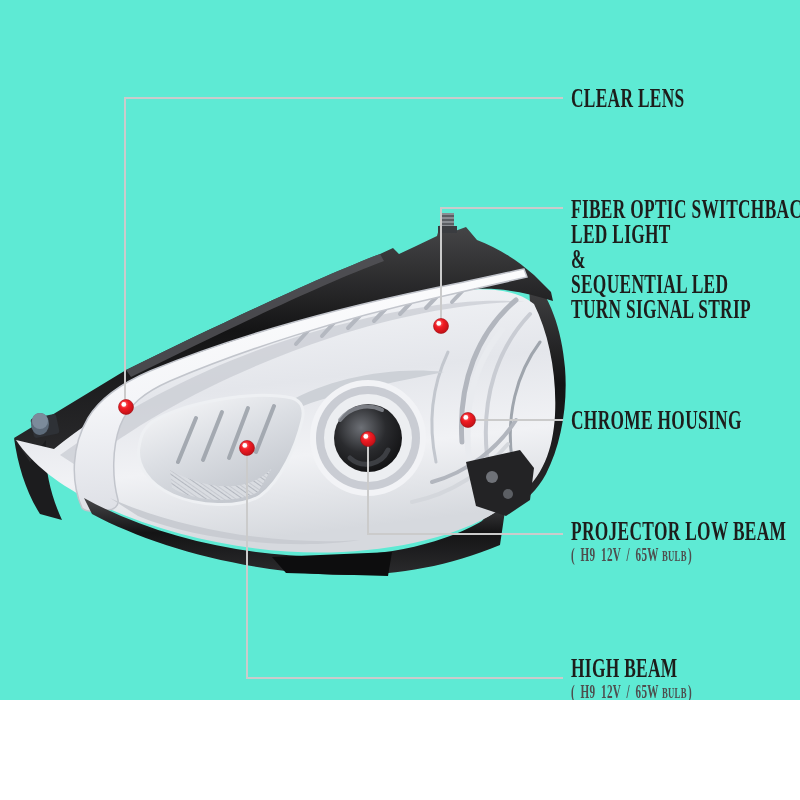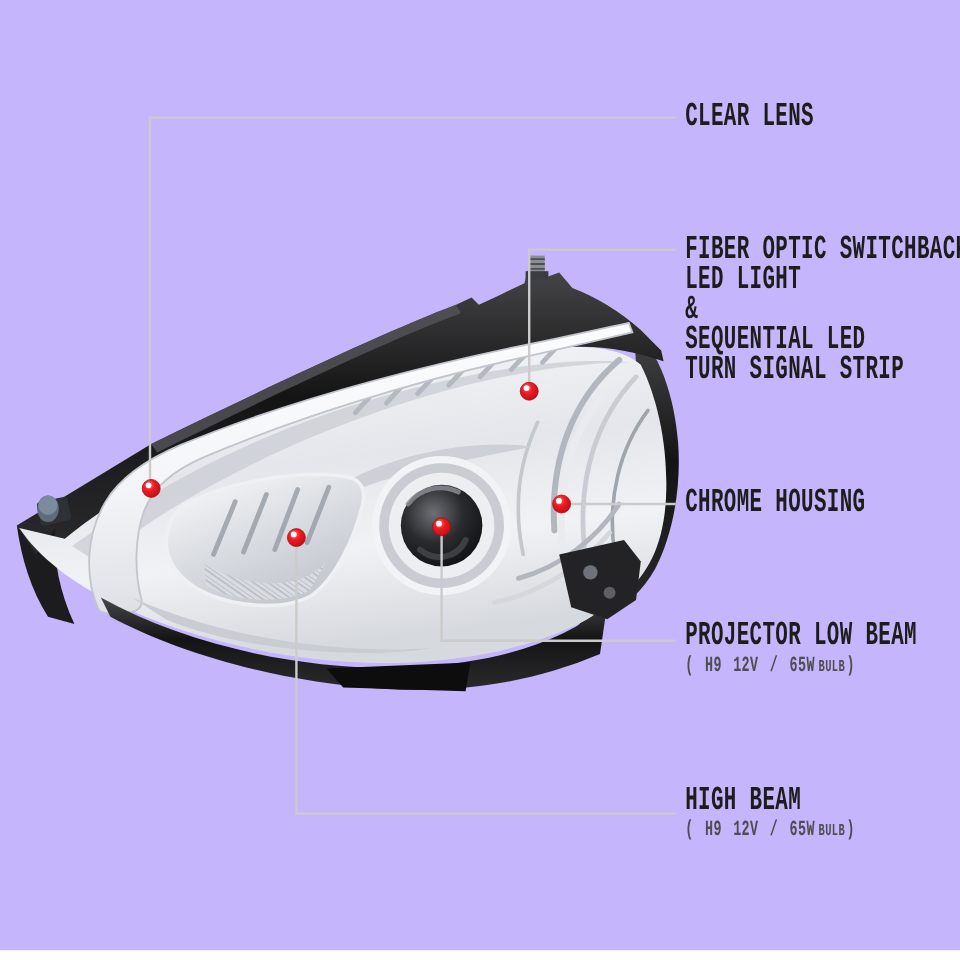--- a/index.html
+++ b/index.html
@@ -1,18 +1,18 @@
 <!DOCTYPE html>
 <html><head>
 <meta charset="utf-8">
 <style>
   html,body{margin:0;padding:0;background:#ffffff;}
   .stage{
-    position:relative;width:800px;height:792px;background:#c4b5fd;overflow:hidden;
-    font-family:Liberation Mono, monospace;
+    position:relative;width:800px;height:700px;background:#5eead4;overflow:hidden;
+    font-family:Liberation Serif, serif;
   }
   svg.art{position:absolute;left:0;top:0;}
   .label{position:absolute;transform:scaleX(0.62);transform-origin:left top;}
   .label .t{
     font-weight:bold;font-size:28px;line-height:26px;white-space:nowrap;
     color:#1d1d1b;letter-spacing:0.5px;
   }
   .label.fiber .t{line-height:25px;}
   .label .spec{
     font-weight:bold;font-size:18px;line-height:22px;white-space:nowrap;

